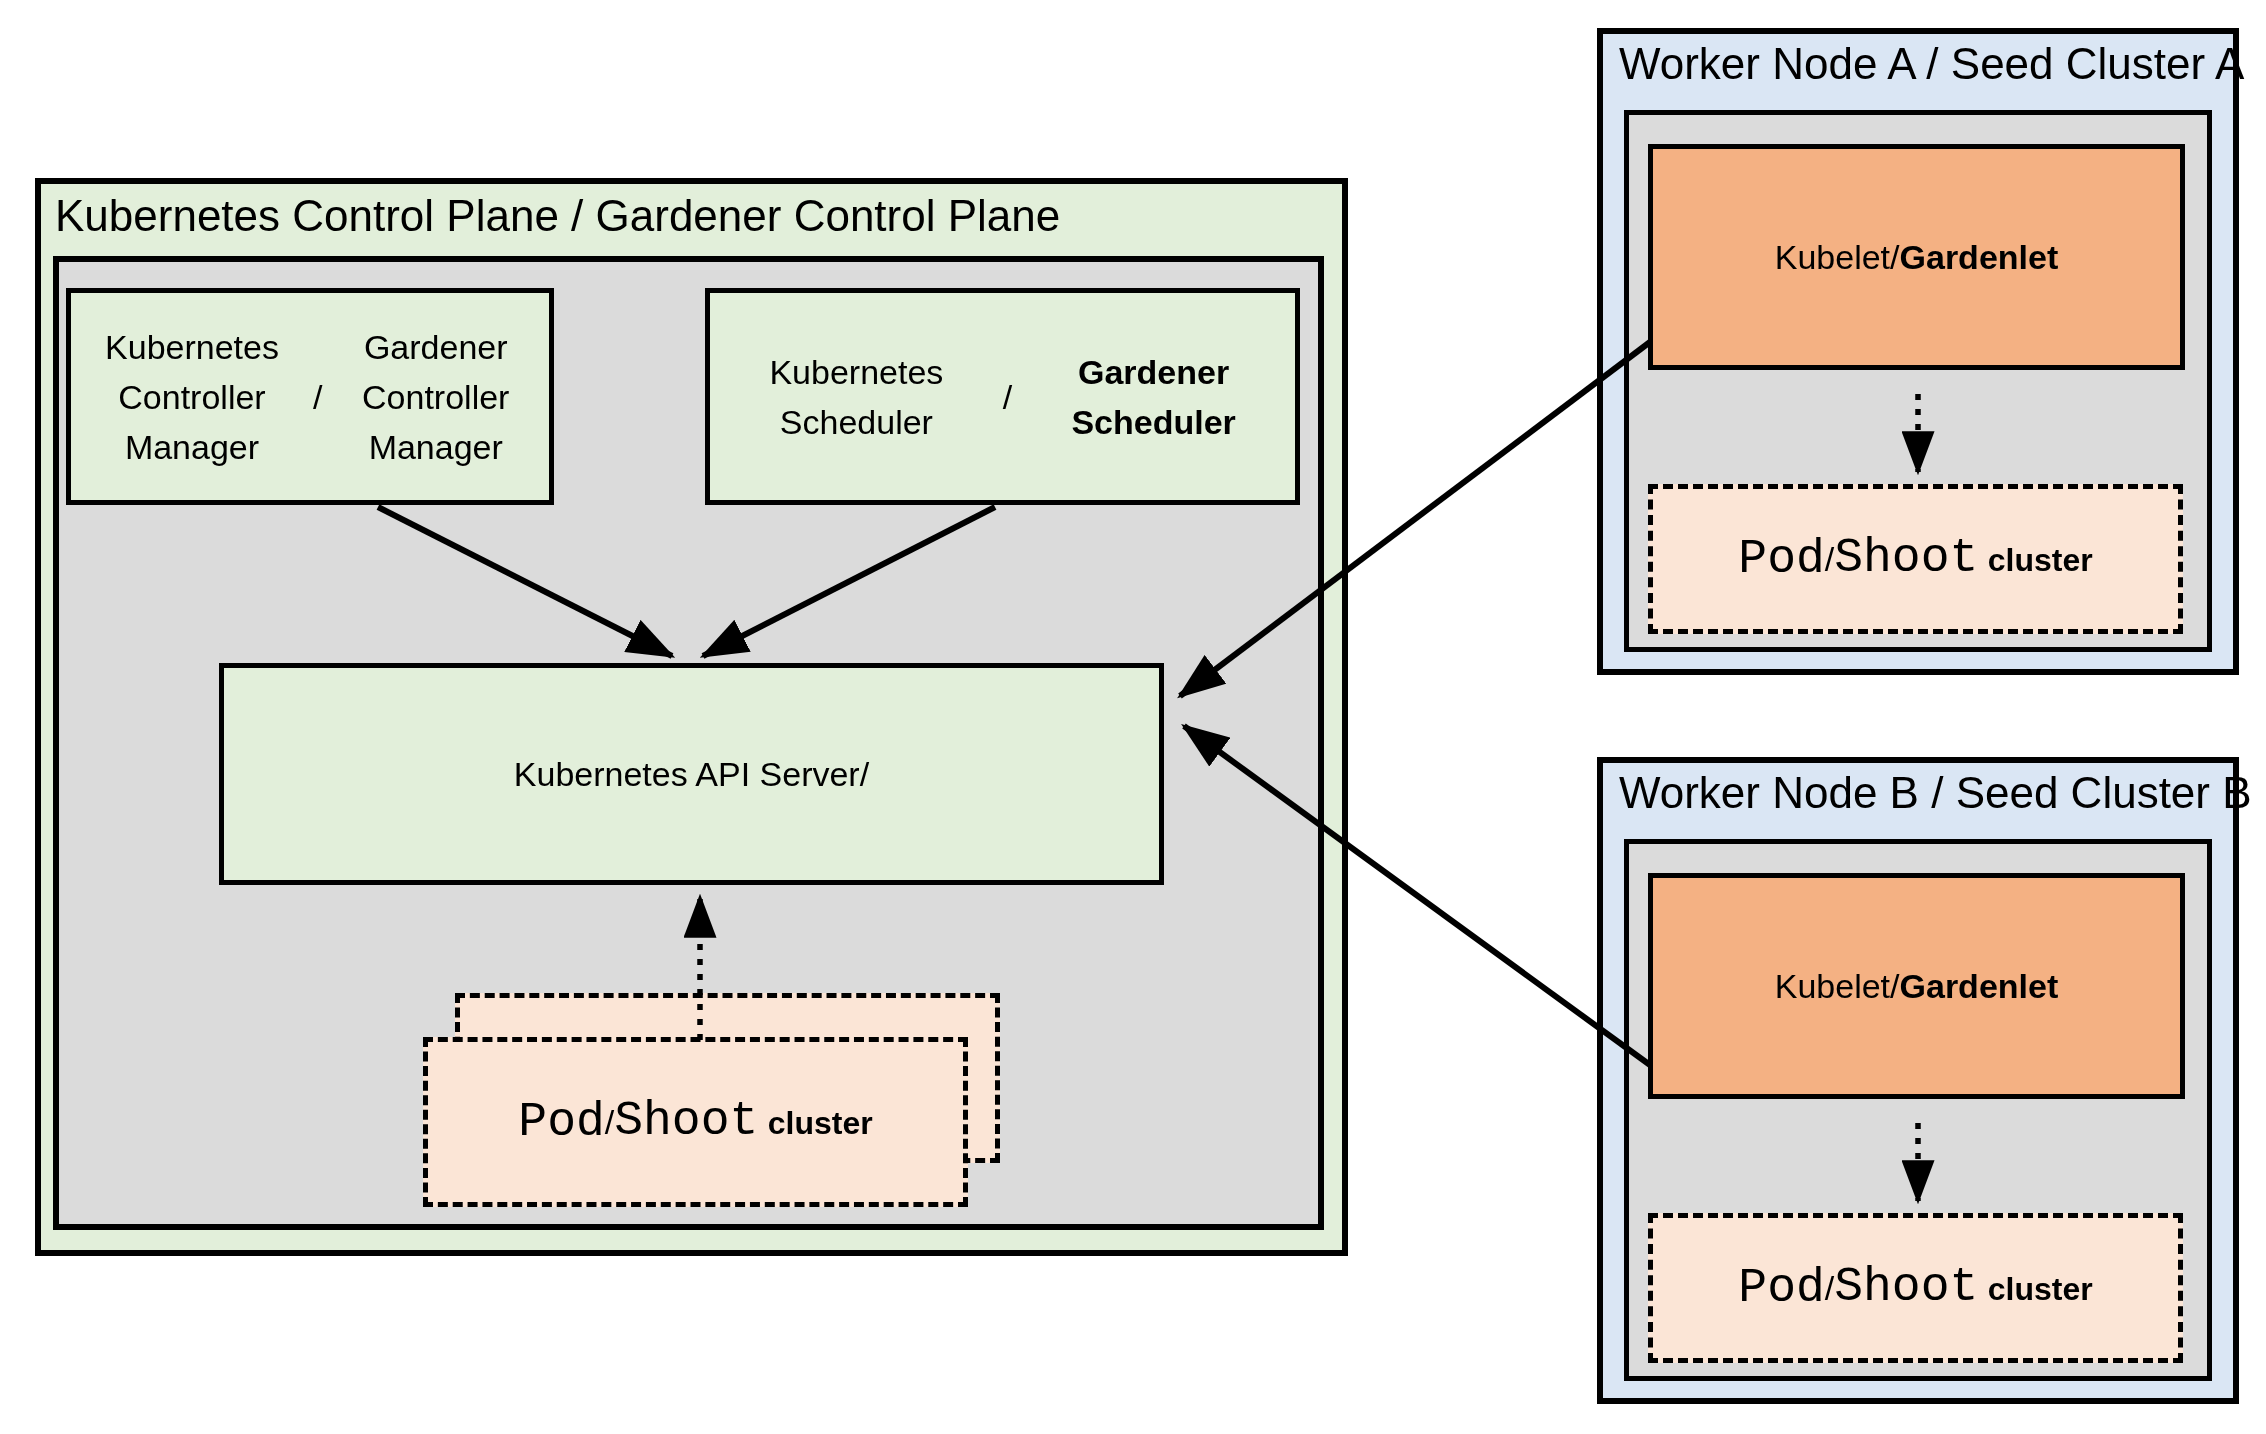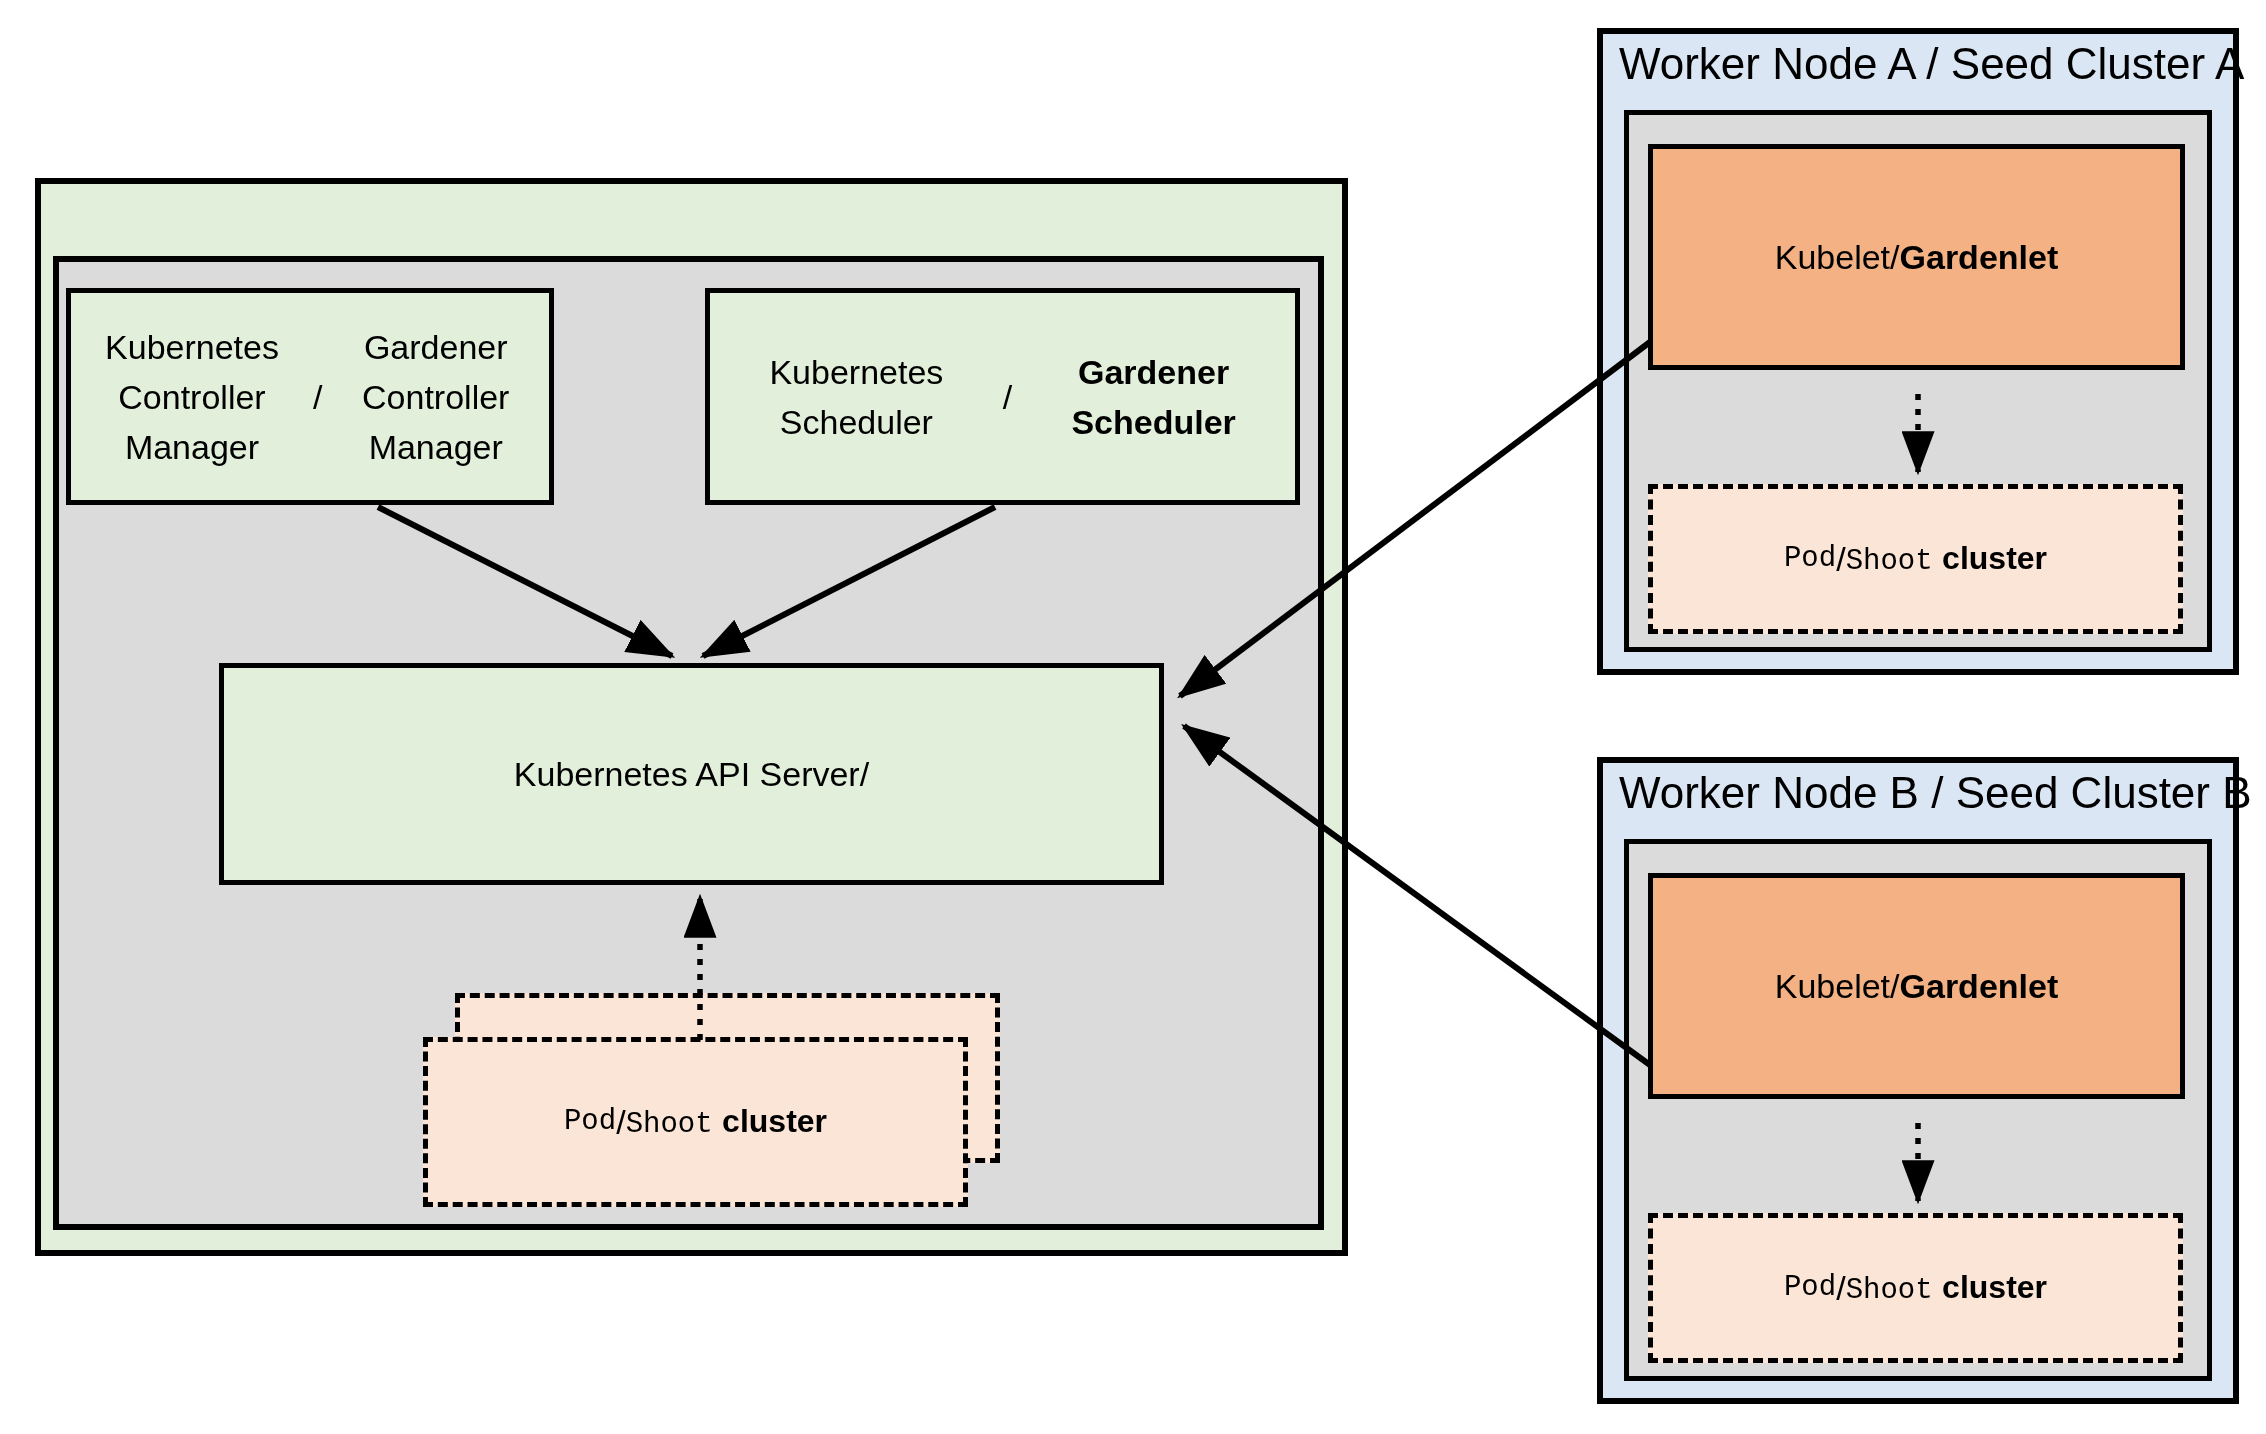--- a/index.html
+++ b/index.html
@@ -17,35 +17,36 @@
   .bd6{border:6px solid var(--border,#000);}
   .bd5{border:5px solid var(--border,#000);}
   .dashed{border:5px dashed var(--border,#000);}
 
   .group-title{position:absolute;font-size:44px;line-height:52px;white-space:nowrap;}
 
   .label-box{display:flex;flex-direction:row;align-items:center;justify-content:center;
              text-align:center;font-size:34px;line-height:50px;}
   .bold{font-weight:700;}
   .pod-label{line-height:52px;}
-  .mono{font-family:"Liberation Mono","DejaVu Sans Mono",monospace;font-size:29px;}
+  .mono{font-family:"Liberation Mono","DejaVu Sans Mono",monospace;font-size:48px;}
   .cluster-word{font-weight:700;font-size:32px;}
   .sep{font-size:34px;}
 
   svg.wires{position:absolute;left:0;top:0;pointer-events:none;}
   svg.wires line{stroke:#000;}
   .solid-line{stroke-width:6;}
   .dotted-line{stroke-width:5.5;stroke-dasharray:6 9;}
 </style>
 </head>
 <body>
 
 <div class="stage">
 
   <div class="abs fill-green bd6" style="left:35px;top:178px;width:1313px;height:1078px;">
+    <div class="group-title" style="left:14px;top:6px;">Kubernetes Control Plane / Gardener Control Plane</div>
 
     <div class="abs fill-gray bd6" style="left:12px;top:72px;width:1271px;height:974px;">
 
       <div class="abs fill-green bd5 label-box" style="left:7px;top:26px;width:488px;height:217px;">
         <div>Kubernetes Controller Manager</div>
         <div class="sep">/</div>
         <div>Gardener Controller Manager</div>
       </div>
 
       <div class="abs fill-green bd5 label-box" style="left:646px;top:26px;width:595px;height:217px;">

